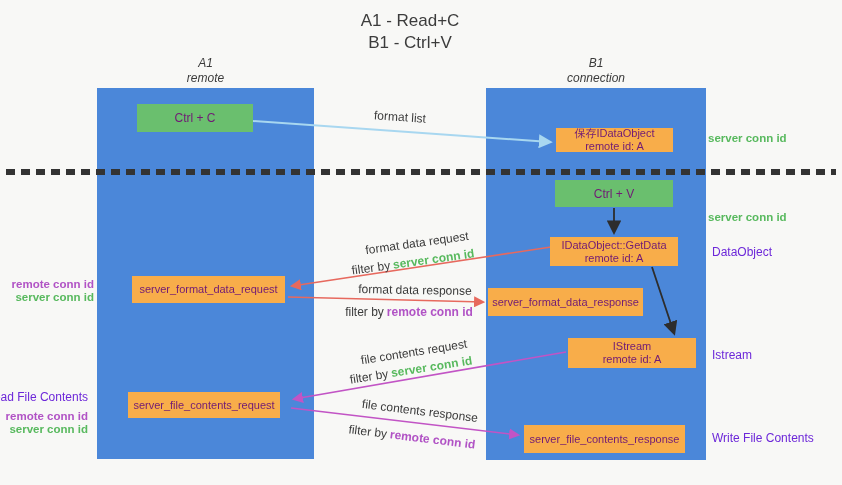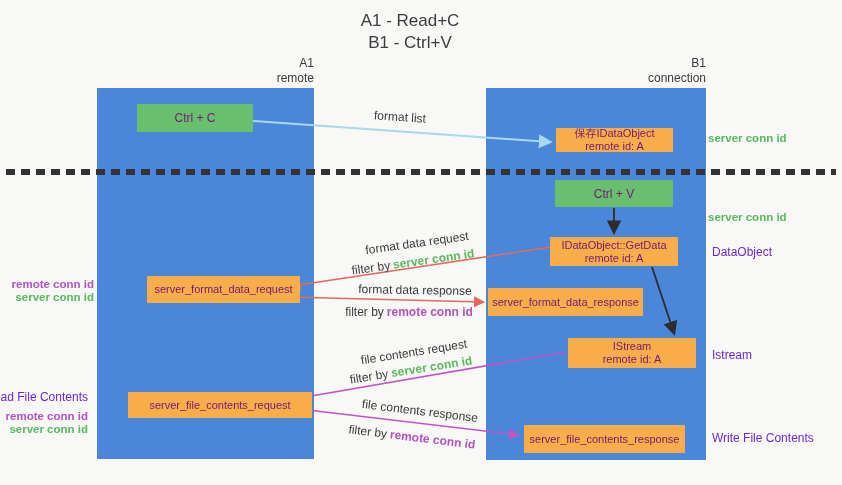--- a/index.html
+++ b/index.html
@@ -2,21 +2,21 @@
 <html><head>
 <meta charset="utf-8">
 <style>
   html,body{margin:0;padding:0;}
   .stage{
     position:relative;width:842px;height:485px;background:#f8f8f6;
     font-family:"Liberation Sans",sans-serif;overflow:hidden;color:#3b3b3b;
   }
   .title{position:absolute;left:0;top:10px;width:820px;text-align:center;
     font-size:17px;line-height:22px;color:#3c3c3c;}
-  .col-header{position:absolute;text-align:right;font-size:12px;line-height:15px;color:#3b3b3b;z-index:3;}
+  .col-header{position:absolute;text-align:center;font-size:12px;line-height:15px;color:#3b3b3b;z-index:3;font-style:italic;}
   .col{position:absolute;background:#4b87d9;z-index:1;}
   .divider{position:absolute;left:6px;top:169px;width:830px;height:6px;z-index:5;
     background:repeating-linear-gradient(90deg,#333 0 9px,transparent 9px 15px);}
   .overlay{position:absolute;left:0;top:0;z-index:4;pointer-events:none;}
   .node{position:absolute;display:flex;align-items:center;justify-content:center;
     color:#701a75;text-align:center;z-index:6;}
   .node.green{background:#6abf6e;font-size:12px;}
   .node.orange{background:#f8ad4a;font-size:11px;line-height:13px;flex-direction:column;}
   .node.orange .ln{display:block;}
   .edge-label{position:absolute;font-size:12px;color:#3b3b3b;white-space:nowrap;z-index:6;}
@@ -86,34 +86,34 @@
 
   <div class="node green" style="left:555px;top:180px;width:118px;height:27px;">
     <span>Ctrl + V</span>
   </div>
 
   <div class="node orange" style="left:550px;top:237px;width:128px;height:29px;">
     <span class="ln">IDataObject::GetData</span>
     <span class="ln">remote id: A</span>
   </div>
 
-  <div class="node orange" style="left:147px;top:276px;width:153px;height:27px;">
+  <div class="node orange" style="left:132px;top:276px;width:153px;height:27px;">
     <span>server_format_data_request</span>
   </div>
 
   <div class="node orange" style="left:488px;top:288px;width:155px;height:28px;">
     <span>server_format_data_response</span>
   </div>
 
   <div class="node orange" style="left:568px;top:338px;width:128px;height:30px;">
     <span class="ln">IStream</span>
     <span class="ln">remote id: A</span>
   </div>
 
-  <div class="node orange" style="left:128px;top:392px;width:184px;height:26px;">
+  <div class="node orange" style="left:128px;top:392px;width:152px;height:26px;">
     <span>server_file_contents_request</span>
   </div>
 
   <div class="node orange" style="left:524px;top:425px;width:161px;height:28px;">
     <span>server_file_contents_response</span>
   </div>
 
   <div class="edge-label" style="left:400px;top:117px;transform:translate(-50%,-50%) rotate(4deg);">format list</div>
 
   <div class="edge-label" style="left:417px;top:243px;transform:translate(-50%,-50%) rotate(-8deg);">format data request</div>

